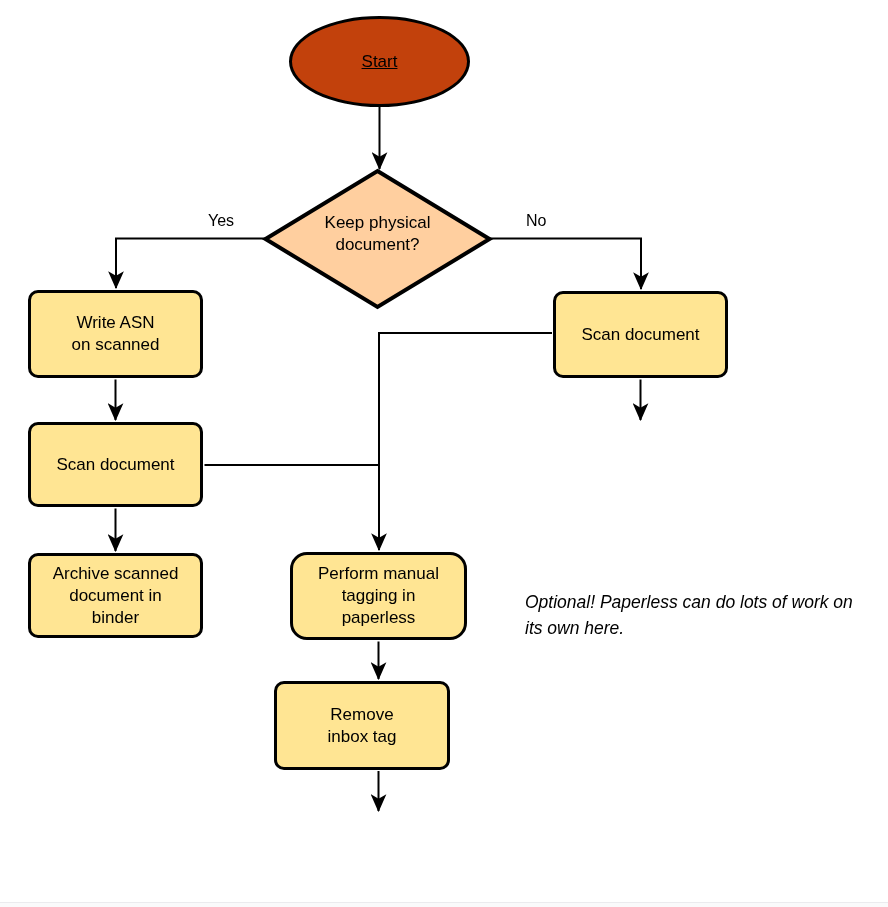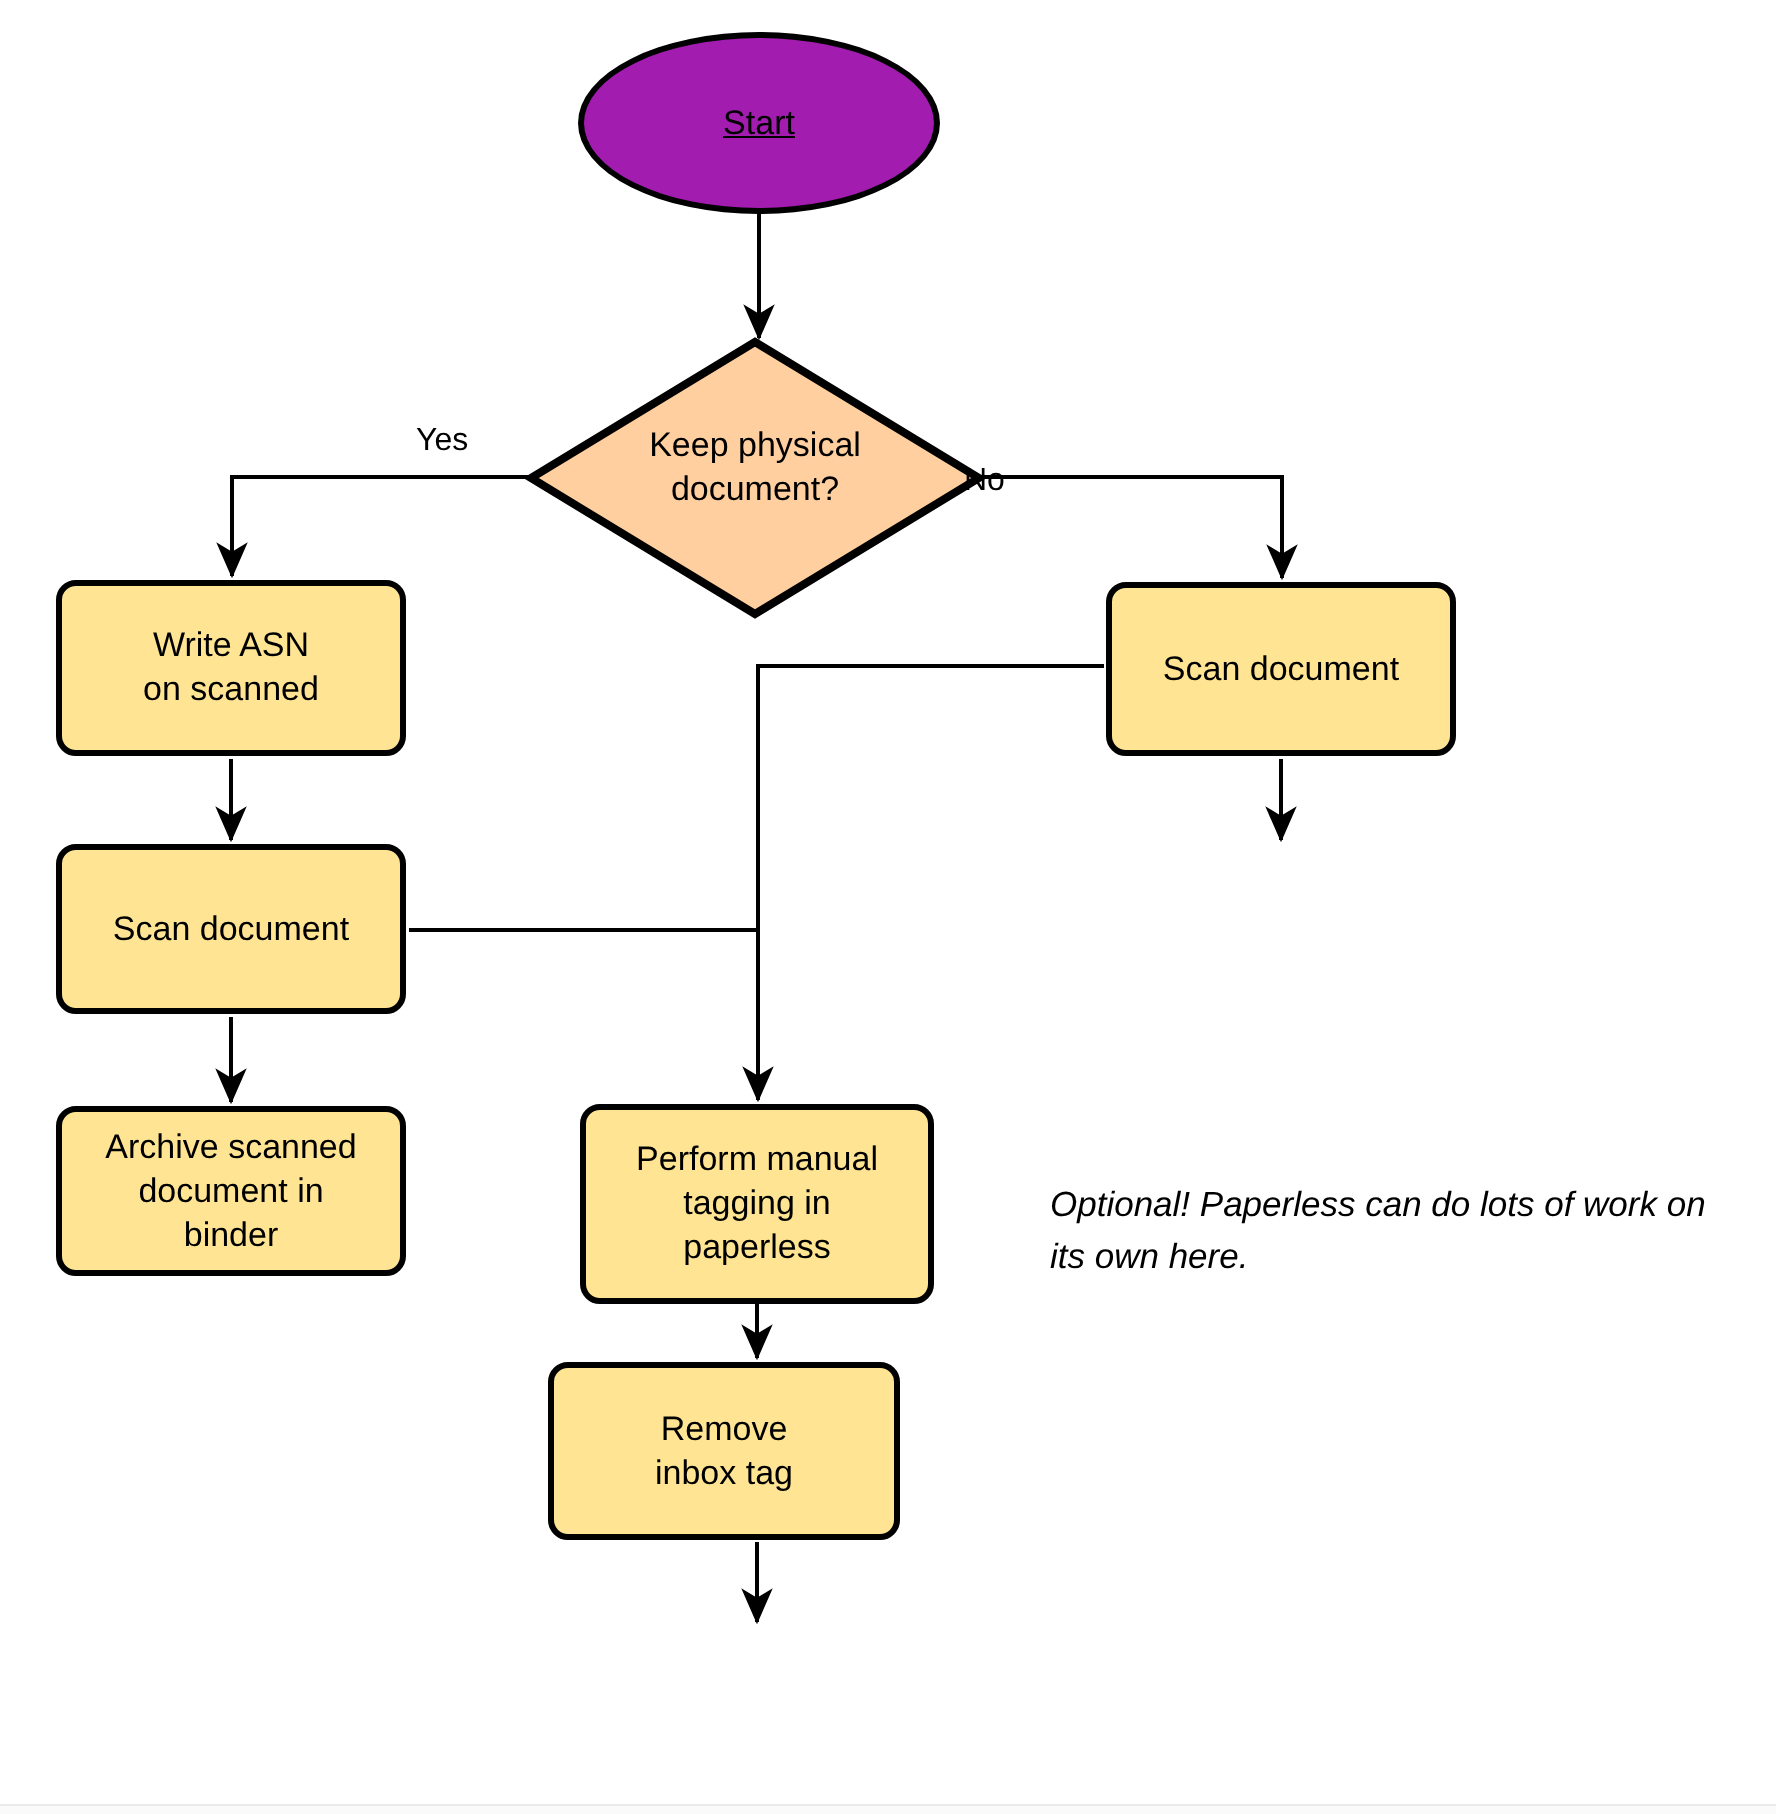--- a/index.html
+++ b/index.html
@@ -31,21 +31,21 @@
     white-space: pre-line;
     font-size: 17px;
     line-height: 22px;
   }
   .process {
     background: #FFE593;
     border: 3.4px solid #000000;
     border-radius: 10px;
   }
   .terminal {
-    background: #a21caf;
+    background: #c2410c;
     border: 3.8px solid #000000;
     border-radius: 50%;
     text-decoration: underline;
   }
   .decision-label {
     position: absolute;
     display: flex;
     align-items: center;
     justify-content: center;
     text-align: center;
@@ -104,40 +104,40 @@
   </svg>
 
   <div class="node terminal" style="left:289px; top:16px; width:181px; height:91px;">
     <span>Start</span>
   </div>
 
   <div class="decision-label" style="left:290px; top:198px; width:175px; height:72px;">Keep physical
 document?</div>
 
   <div class="edge-label" style="left:208px; top:212px;">Yes</div>
-  <div class="edge-label" style="left:482px; top:212px;margin-top:20px;">No</div>
+  <div class="edge-label" style="left:526px; top:212px;">No</div>
 
   <div class="node process" style="left:28px; top:290px; width:175px; height:88px;">
     <span>Write ASN
 on scanned</span>
   </div>
   <div class="node process" style="left:28px; top:422px; width:175px; height:85px;">
     <span>Scan document</span>
   </div>
   <div class="node process" style="left:28px; top:553px; width:175px; height:85px;">
     <span>Archive scanned
 document in
 binder</span>
   </div>
 
   <div class="node process" style="left:553px; top:291px; width:175px; height:87px;">
     <span>Scan document</span>
   </div>
 
-  <div class="node process" style="left:290px; top:552px; width:177px; height:100px;">
+  <div class="node process" style="left:290px; top:552px; width:177px; height:88px;border-radius:17px;">
     <span>Perform manual
 tagging in
 paperless</span>
   </div>
   <div class="node process" style="left:274px; top:681px; width:176px; height:89px;">
     <span>Remove
 inbox tag</span>
   </div>
 
 

